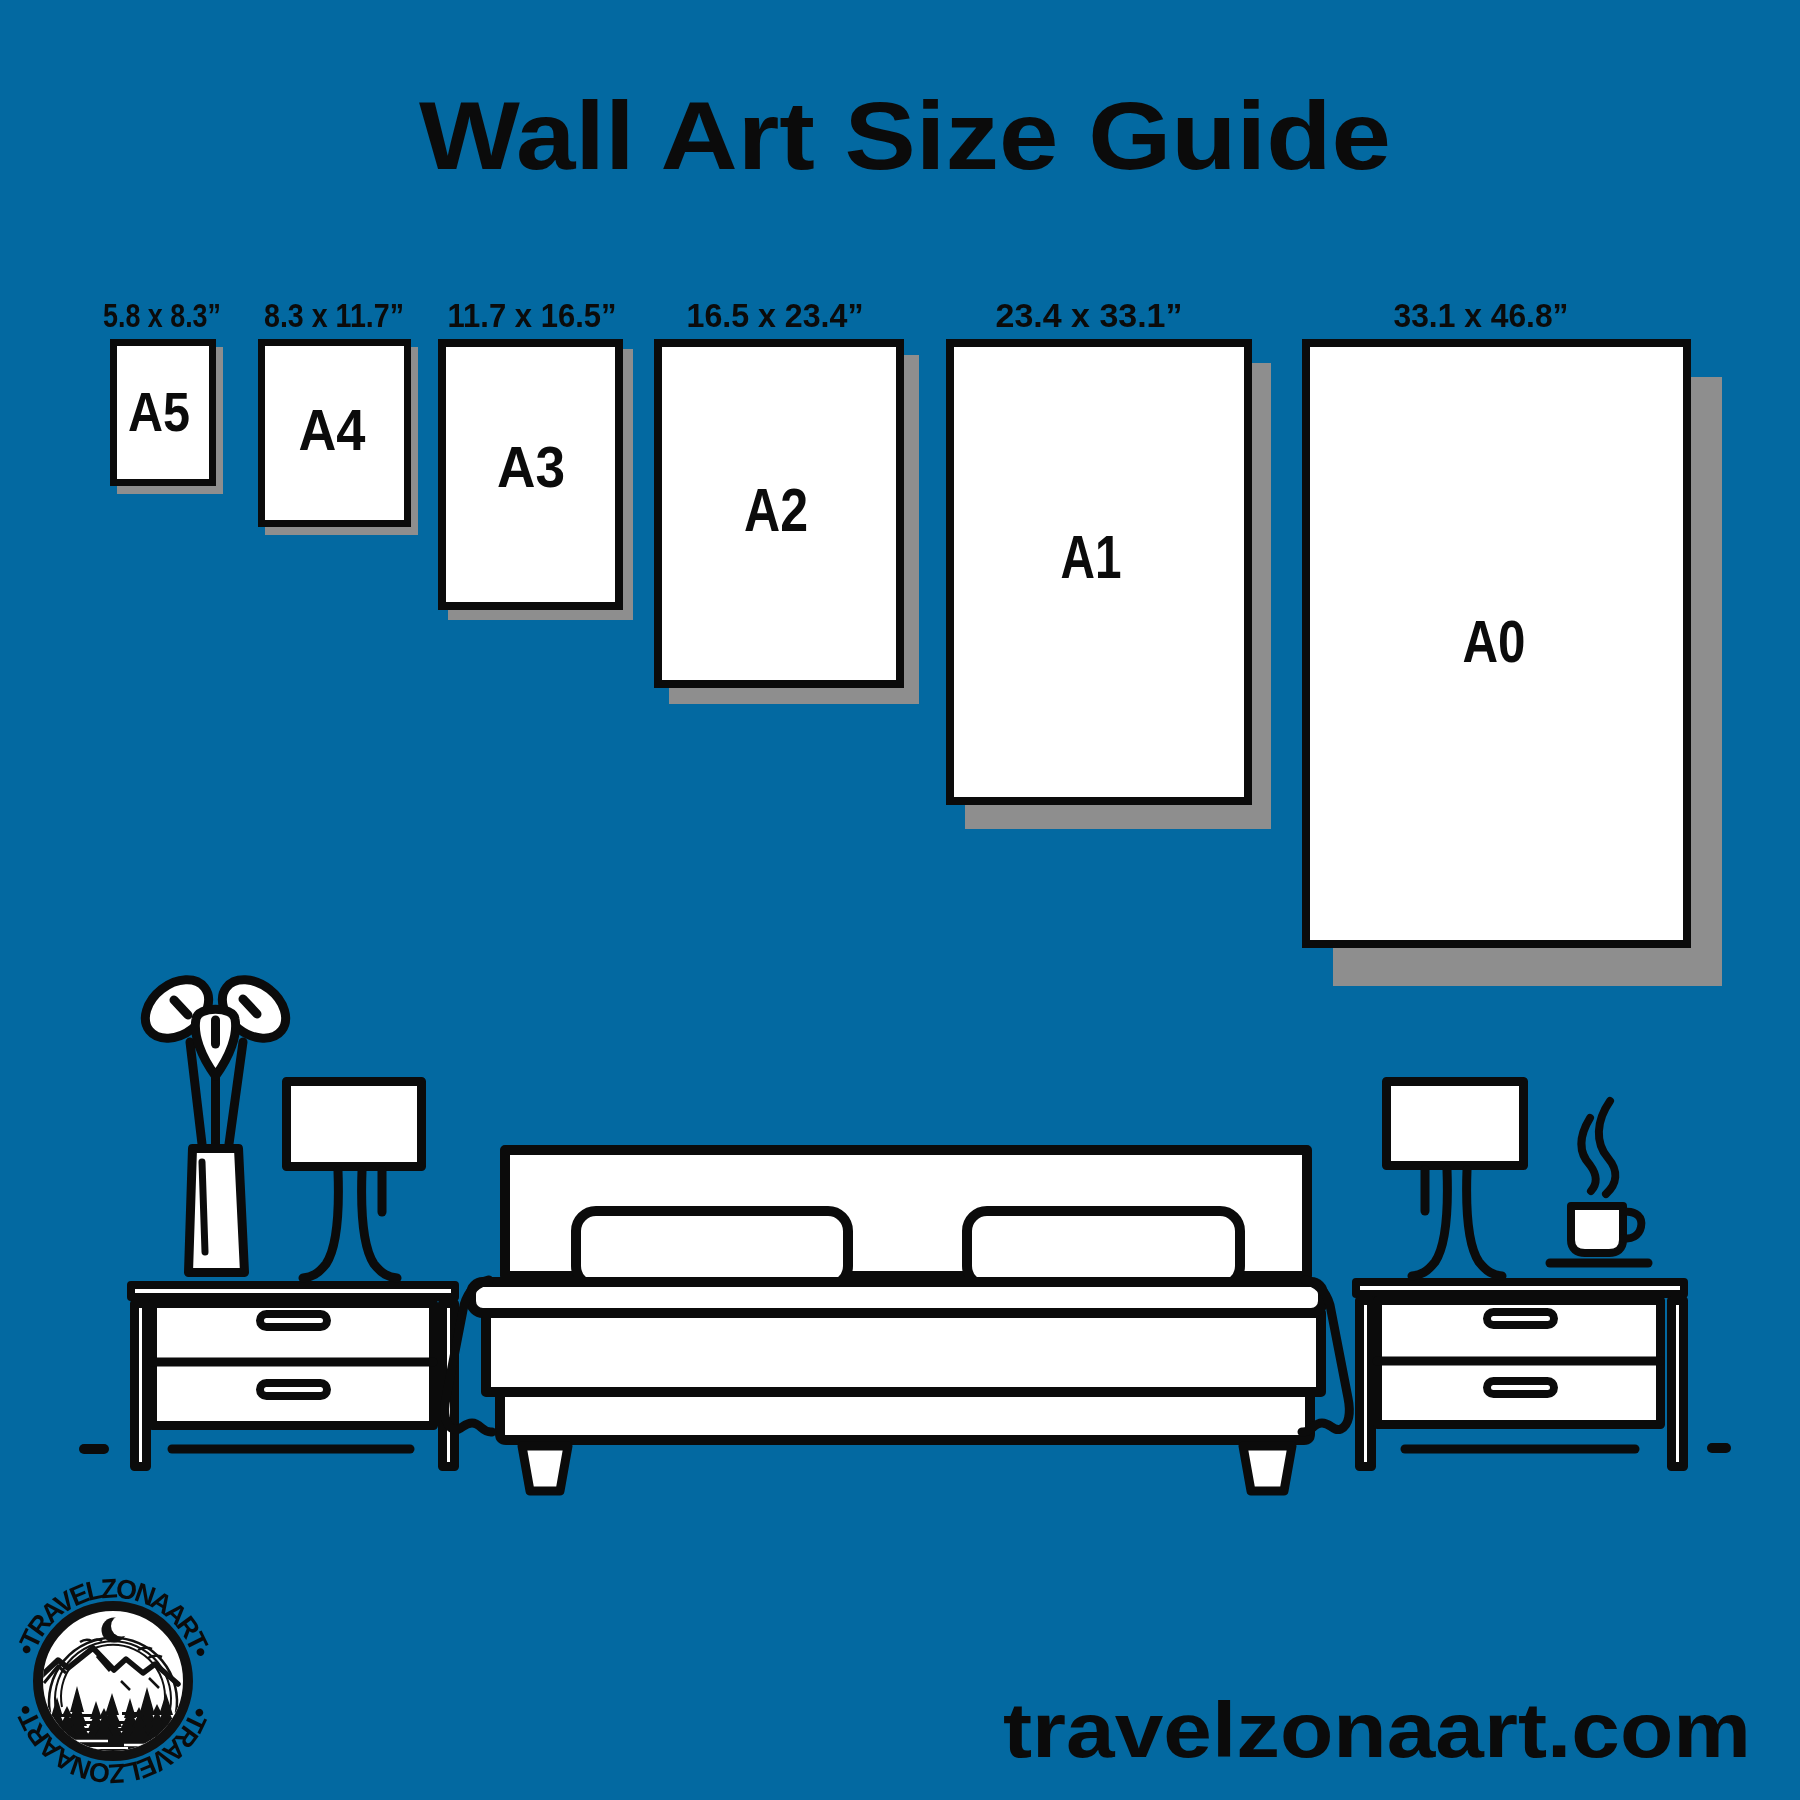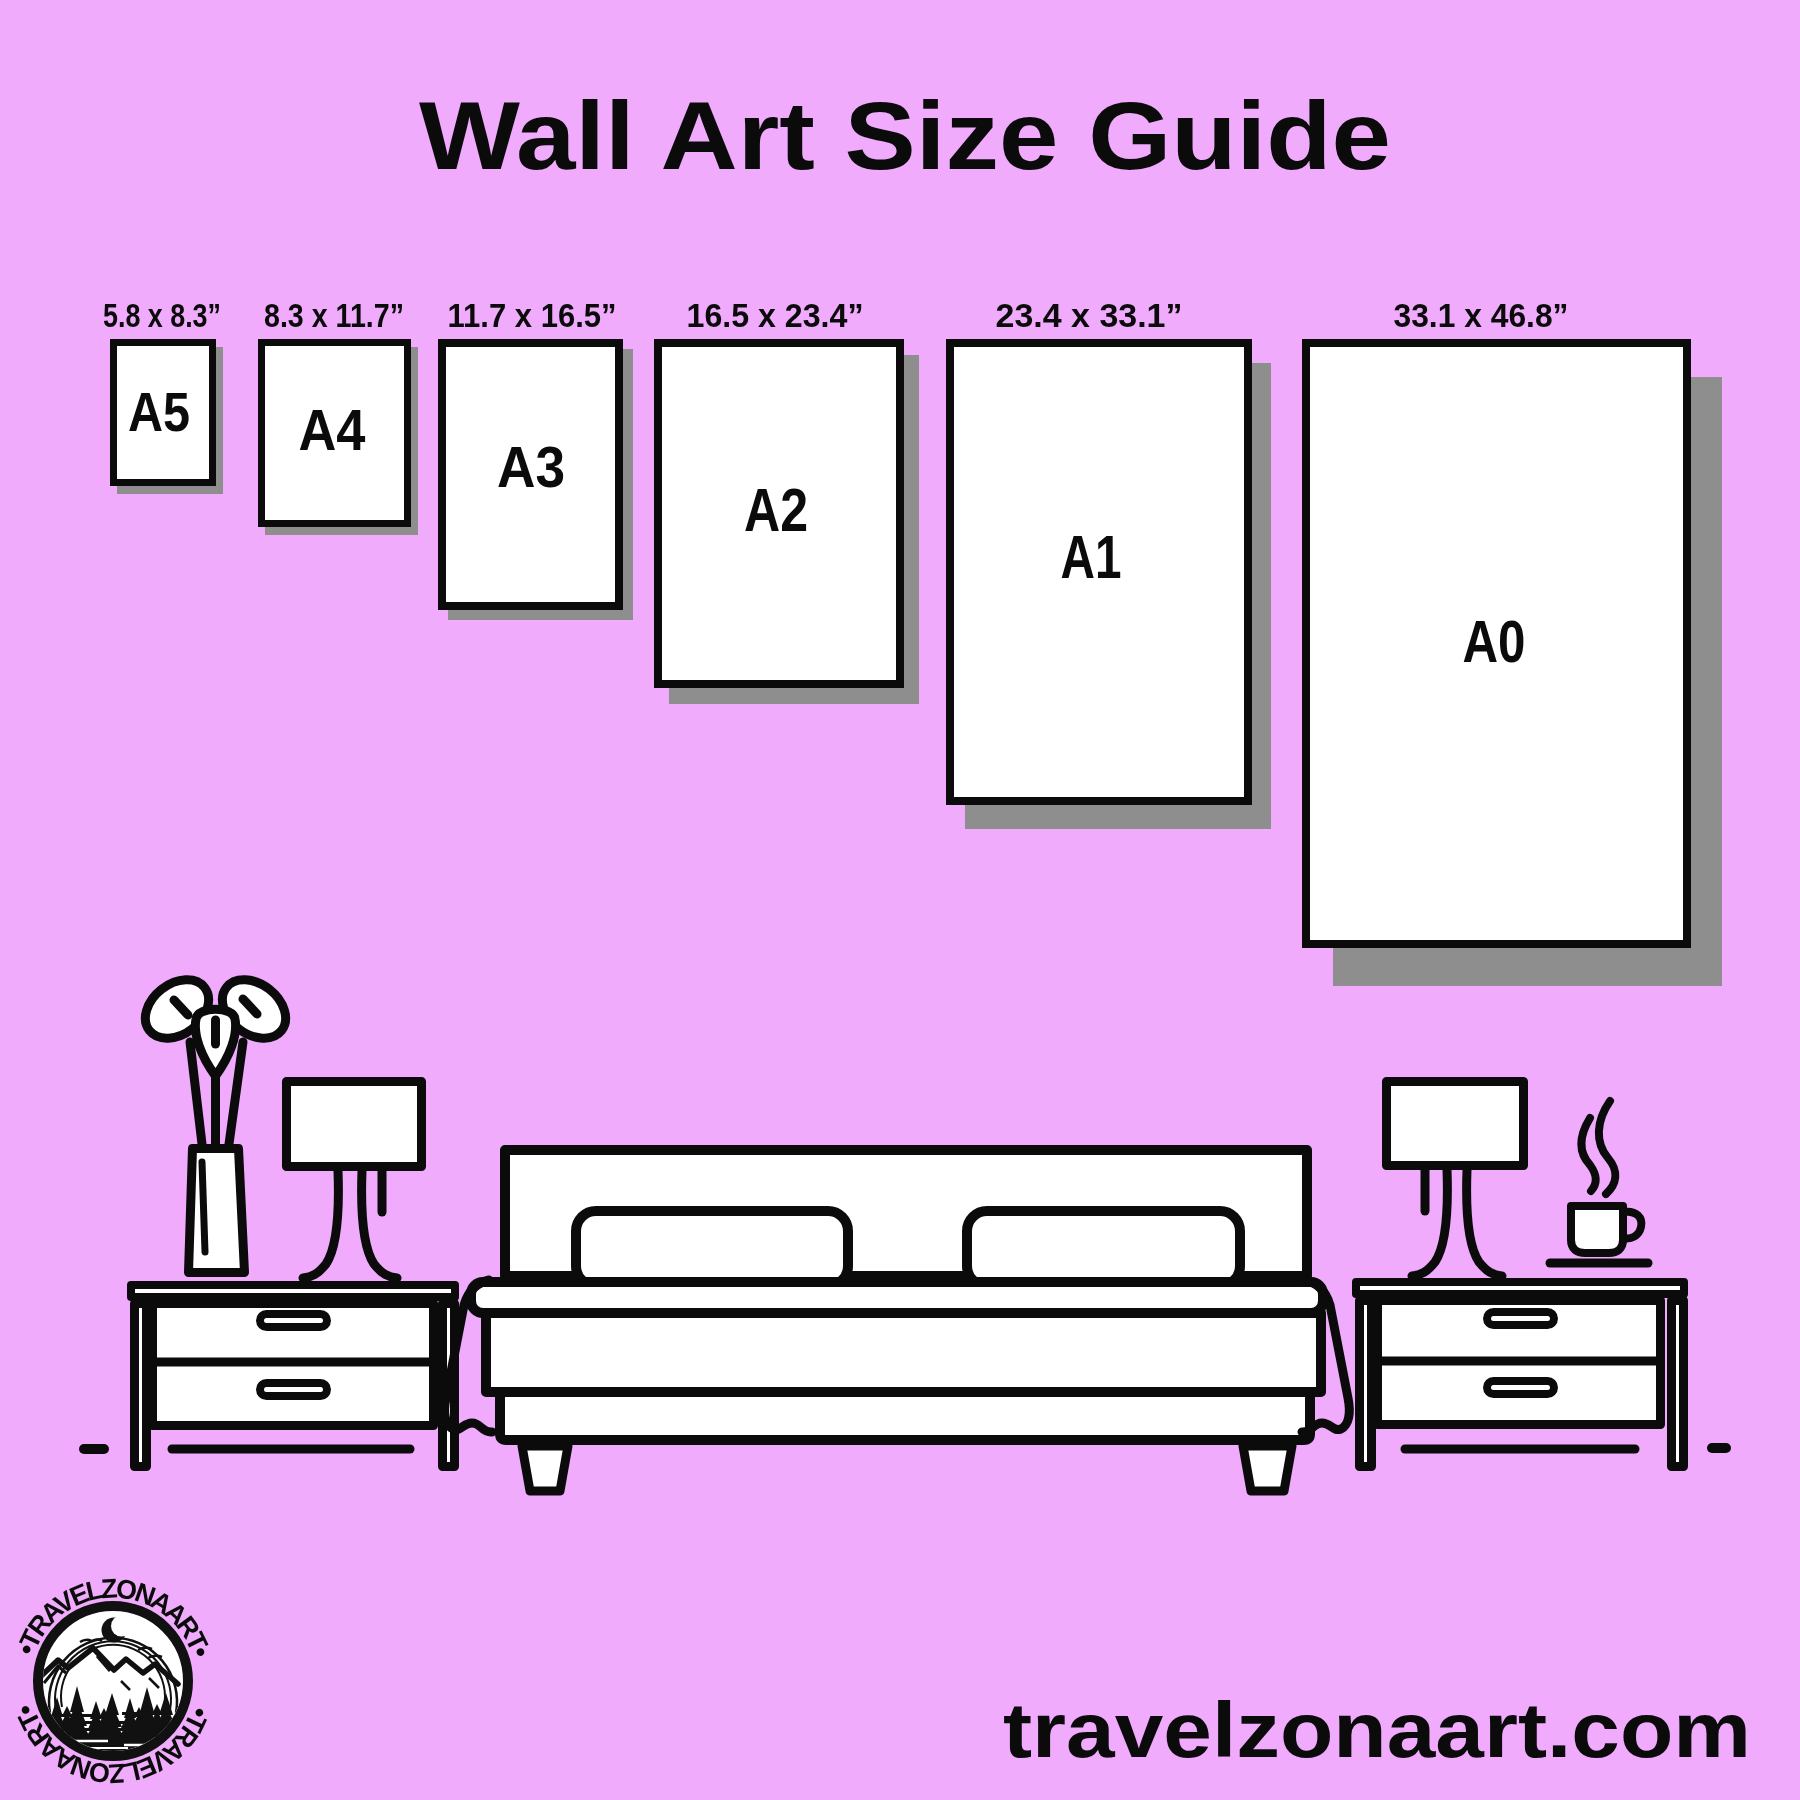--- a/index.html
+++ b/index.html
@@ -1,16 +1,16 @@
 <!DOCTYPE html>
 <html><head>
 <meta charset="utf-8">
 <style>
 html,body{margin:0;padding:0;background:#fff}
-#page{position:relative;width:1800px;height:1800px;background:#f0abfc;overflow:hidden}
+#page{position:relative;width:1800px;height:1800px;background:#0369a1;overflow:hidden}
 svg text{font-family:"Liberation Sans",sans-serif;font-weight:bold;fill:#0b0b0b}
 </style>
 </head>
 <body>
 <div id="page">
 <svg width="1800" height="1800" viewBox="0 0 1800 1800">
 
 <text x="905" y="169" font-size="96" text-anchor="middle" textLength="972" lengthAdjust="spacingAndGlyphs">Wall Art Size Guide</text>
 
 <text x="162" y="327" font-size="33" text-anchor="middle" textLength="118" lengthAdjust="spacingAndGlyphs">5.8 x 8.3”</text>

